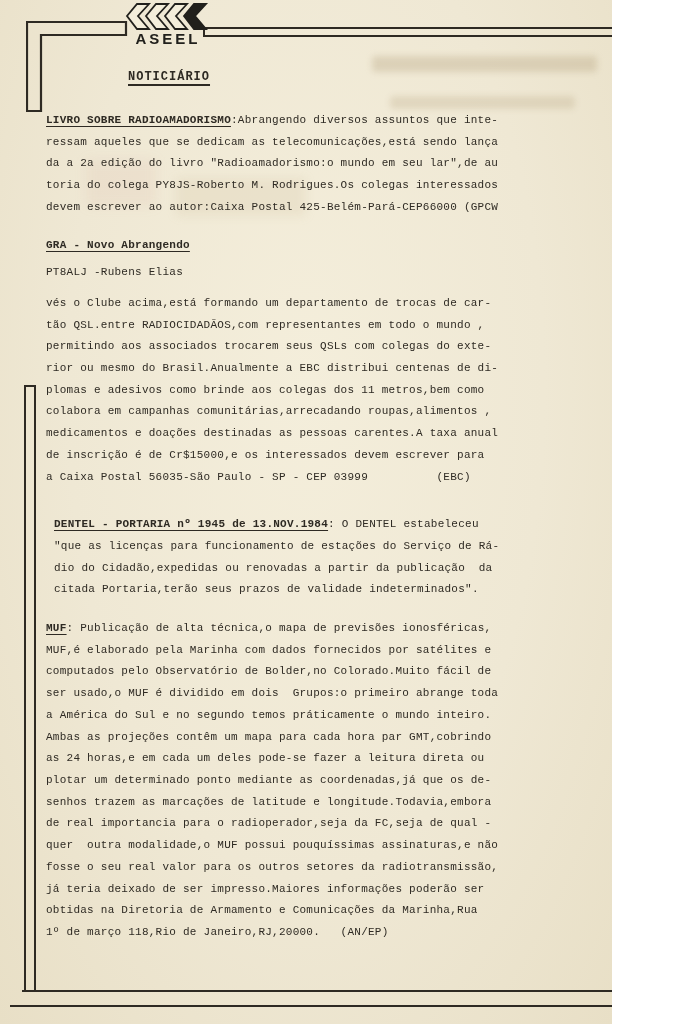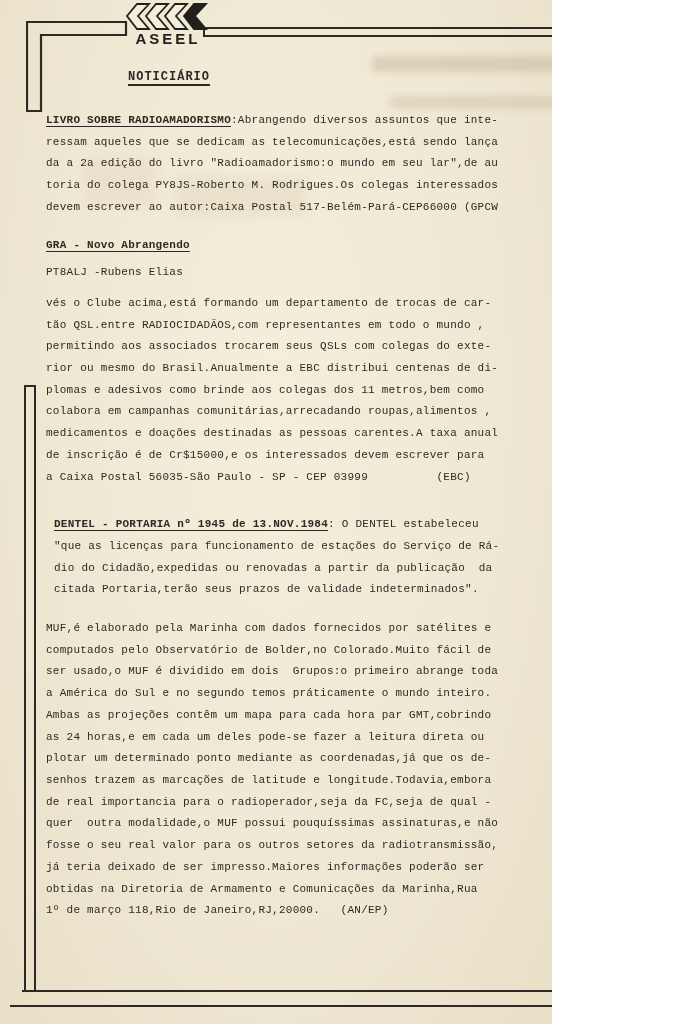--- a/index.html
+++ b/index.html
@@ -1,18 +1,18 @@
 <!DOCTYPE html>
 <html><head>
 <meta charset="utf-8">
 <style>
   html,body{margin:0;padding:0;}
   .page{
     position:relative;
-    width:552px;height:1024px;
+    width:612px;height:1024px;
     background:radial-gradient(ellipse at 50% 38%, #f4eedb 0%, #efe8d4 55%, #e8dfc6 100%);
     overflow:hidden;
     font-family:"Liberation Mono","DejaVu Sans Mono",monospace;
     color:#2e2a23;
   }
   
   .l-bracket{position:absolute;left:26px;top:21px;}
   .top-bar{
     position:absolute;left:203px;top:27px;width:461px;height:10px;
     border:2px solid #2e2a23;background:transparent;box-sizing:border-box;
@@ -95,21 +95,21 @@
   <div class="page-number">2</div>
   <div class="doc-title">NOTICIÁRIO</div>
 
   <div class="doc">
 
     <div class="section-livro">
       <div><span class="u">LIVRO SOBRE RADIOAMADORISMO</span><span>:Abrangendo diversos assuntos que inte-</span></div>
       <pre>ressam aqueles que se dedicam as telecomunicações,está sendo lança
 da a 2a edição do livro "Radioamadorismo:o mundo em seu lar",de au
 toria do colega PY8JS-Roberto M. Rodrigues.Os colegas interessados
-devem escrever ao autor:Caixa Postal 517-Belém-Pará-CEP66000 (GPCW</pre>
+devem escrever ao autor:Caixa Postal 425-Belém-Pará-CEP66000 (GPCW</pre>
     </div>
 
     <div class="section-gra">
       <div class="gra-heading"><span class="u">GRA - Novo Abrangendo</span></div>
       <div class="gra-row">
         <span>PT8ALJ -Rubens Elias</span>
       </div>
     </div>
 
     <div class="section-red">
@@ -125,20 +125,21 @@
     </div>
 
     <div class="section-dentel">
       <div><span class="u">DENTEL - PORTARIA nº 1945 de 13.NOV.1984</span><span>: O DENTEL estabeleceu</span></div>
       <pre>"que as licenças para funcionamento de estações do Serviço de Rá-
 dio do Cidadão,expedidas ou renovadas a partir da publicação  da
 citada Portaria,terão seus prazos de validade indeterminados".</pre>
     </div>
 
     <div class="section-muf">
+      <div><span class="u">MUF</span><span>: Publicação de alta técnica,o mapa de previsões ionosféricas,</span></div>
       <pre>MUF,é elaborado pela Marinha com dados fornecidos por satélites e
 computados pelo Observatório de Bolder,no Colorado.Muito fácil de
 ser usado,o MUF é dividido em dois  Grupos:o primeiro abrange toda
 a América do Sul e no segundo temos práticamente o mundo inteiro.
 Ambas as projeções contêm um mapa para cada hora par GMT,cobrindo
 as 24 horas,e em cada um deles pode-se fazer a leitura direta ou
 plotar um determinado ponto mediante as coordenadas,já que os de-
 senhos trazem as marcações de latitude e longitude.Todavia,embora
 de real importancia para o radioperador,seja da FC,seja de qual -
 quer  outra modalidade,o MUF possui pouquíssimas assinaturas,e não

